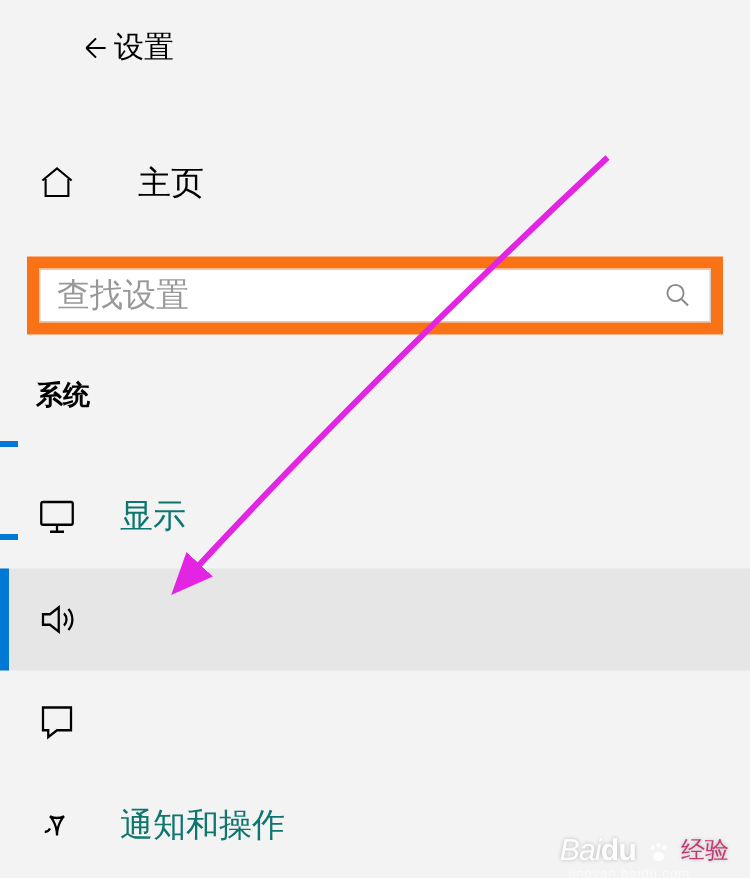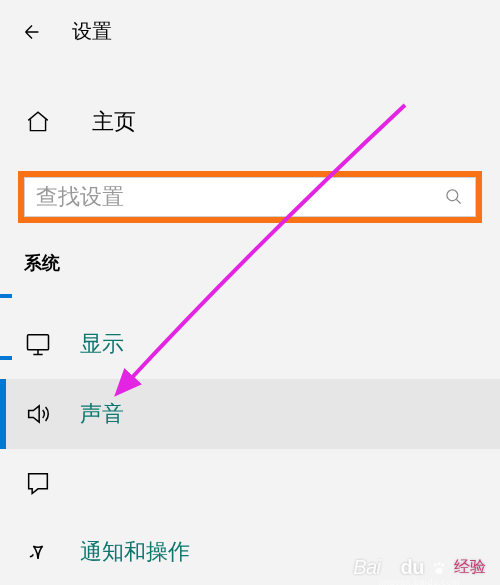--- a/index.html
+++ b/index.html
@@ -8,21 +8,21 @@
       height: 585px;
       font-family: "Microsoft YaHei", "Segoe UI", sans-serif;
       background: #f3f3f3;
       overflow: hidden;
       position: relative;
     }
     .header {
       display: flex;
       align-items: center;
       padding: 18px 20px;
-      gap: 28px;
+      margin-left: 32px;
     }
     .back-btn {
       width: 24px;
       height: 24px;
       display: flex;
       align-items: center;
       justify-content: center;
       cursor: pointer;
     }
     .header-title {
@@ -36,21 +36,21 @@
       padding: 12px 24px;
       margin-top: 32px;
       gap: 40px;
     }
     .home-label {
       font-size: 22px;
       color: #000;
     }
     .search-box {
       margin: 22px 18px 0 18px;
-      border: 6px solid #f97316;
+      border: 8px solid #f97316;
       background: #fff;
       height: 52px;
       display: flex;
       align-items: center;
       padding: 0 12px;
       box-shadow: 0 0 0 1px #d0d0d0 inset;
     }
     .search-input {
       flex: 1;
       border: none;
@@ -115,21 +115,21 @@
       opacity: 0.85;
     }
     .wm-logo {
       color: #fff;
       font-family: Arial, sans-serif;
       font-size: 20px;
       text-shadow: 0 0 3px rgba(0,0,0,0.3);
       letter-spacing: -0.5px;
     }
     .wm-logo .bai { font-weight: 400; font-style: italic; }
-    .wm-logo .du { font-weight: 700; margin-left: 20px; }
+    .wm-logo .du { font-weight: 700; }
     .wm-paw {
       width: 18px; height: 18px;
     }
     .wm-text {
       color: #be185d; font-size: 16px;
       text-shadow: 0 0 3px rgba(0,0,0,0.3);
     }
     .wm-sub {
       position: absolute;
       right: 40px;
@@ -200,21 +200,20 @@
   </div>
 
   <div class="menu-item active">
     <div class="menu-icon">
       <svg width="28" height="28" viewBox="0 0 24 24" fill="none" stroke="#000" stroke-width="1.3">
         <path d="M4 9v6h4l5 4V5L8 9H4z"></path>
         <path d="M16 8.5a5 5 0 010 7"></path>
         <path d="M18.5 6a9 9 0 010 12"></path>
       </svg>
     </div>
-    <div class="menu-label">声音</div>
   </div>
 
   <div class="menu-item">
     <div class="menu-icon">
       <svg width="28" height="28" viewBox="0 0 24 24" fill="none" stroke="#000" stroke-width="1.3">
         <path d="M4 4h16v13H12l-5 4v-4H4V4z"></path>
       </svg>
     </div>
   </div>
 

